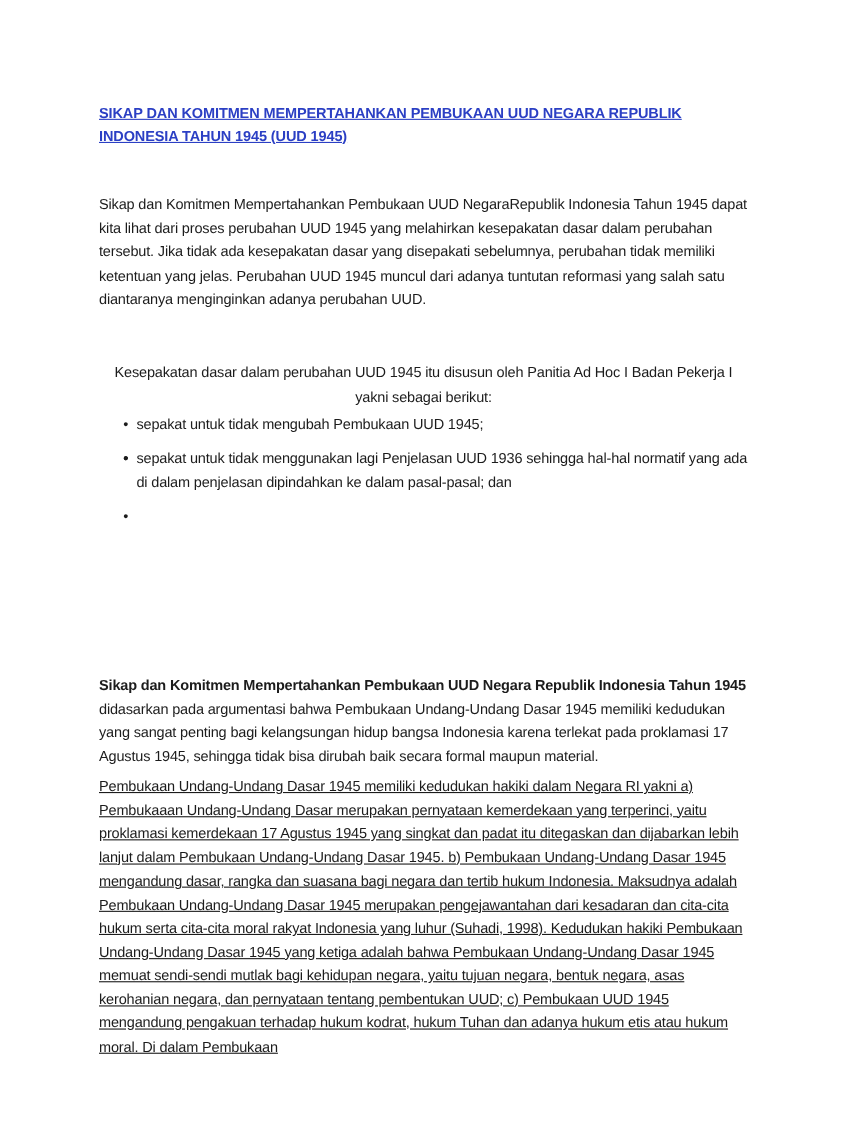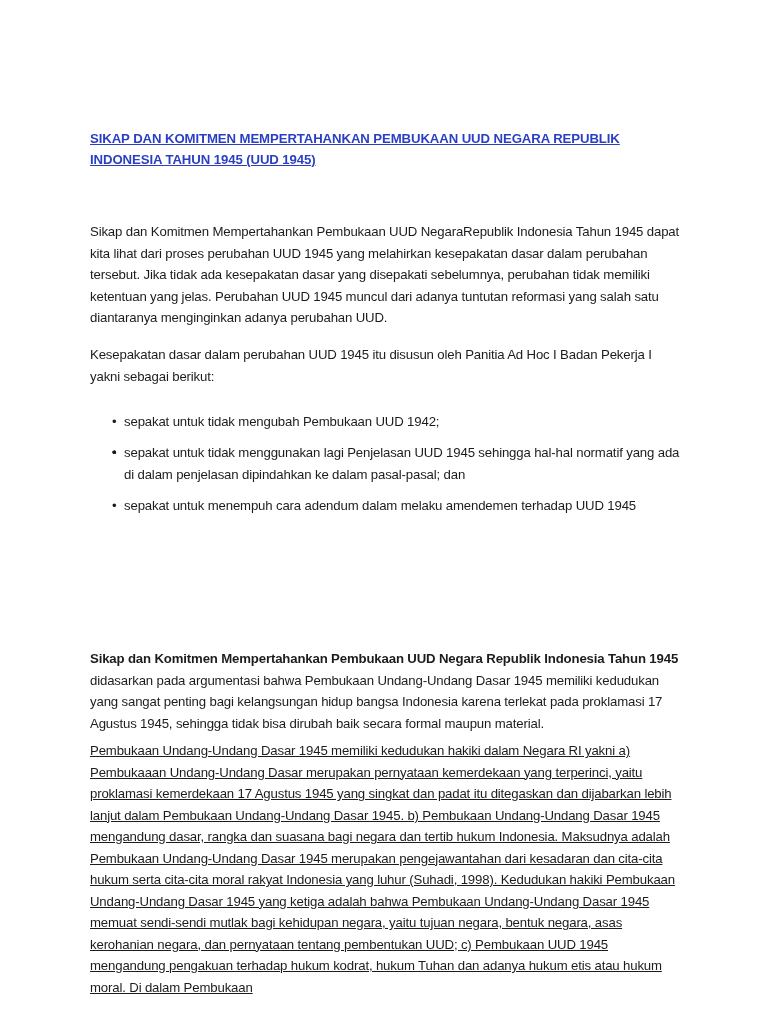--- a/index.html
+++ b/index.html
@@ -1,45 +1,45 @@
 <!DOCTYPE html>
 <html><head>
 <meta charset="utf-8">
 <style>
   html, body { margin:0; padding:0; background:#ffffff; }
   body { width:768px; height:1024px; overflow:hidden; position:relative;
          font-family:"Liberation Sans", sans-serif; color:#1c1c1c; }
-  .page { position:absolute; left:90px; top:92px; width:590px;margin-top:36px; }
+  .page { position:absolute; left:90px; top:92px; width:590px; }
   .title { color:#2b3fc4; font-weight:bold; font-size:13.2px; line-height:21px;
            text-decoration:underline; letter-spacing:-0.1px; margin:0; }
   p { margin:0; font-size:13.2px; line-height:21.5px; letter-spacing:-0.15px; }
-  .p1 { position:absolute; top:93px; }
-  .p2 { position:absolute; top:216px; }
+  .p1 { position:absolute; top:83px; }
+  .p2 { position:absolute; top:236px;text-align:center; }
   ul.bullets { list-style:none; margin:0; padding:0; position:absolute; top:283px; width:590px; }
   ul.bullets li { position:relative; padding-left:34px; font-size:13.2px; line-height:21.5px;
                   letter-spacing:-0.15px; margin-bottom:9.5px; }
   ul.bullets li .dot { position:absolute; left:22px; top:0; }
   .p3 { position:absolute; top:520px; }
   .p3 .lead { font-weight:bold; }
   .p4 { position:absolute; top:612px;text-decoration:underline; }
 </style>
 </head>
 <body>
 
 <div class="page">
   <h1 class="title">SIKAP DAN KOMITMEN MEMPERTAHANKAN PEMBUKAAN UUD NEGARA REPUBLIK INDONESIA TAHUN 1945 (UUD 1945)</h1>
 
   <p class="p1">Sikap dan Komitmen Mempertahankan Pembukaan UUD NegaraRepublik Indonesia Tahun 1945  dapat kita lihat dari proses perubahan UUD 1945 yang melahirkan kesepakatan dasar dalam perubahan tersebut. Jika tidak ada kesepakatan dasar yang disepakati sebelumnya, perubahan tidak memiliki ketentuan yang jelas. Perubahan UUD 1945 muncul dari adanya tuntutan reformasi yang salah satu diantaranya menginginkan adanya perubahan UUD.</p>
 
   <p class="p2">Kesepakatan dasar dalam perubahan UUD 1945 itu disusun oleh Panitia Ad Hoc I Badan Pekerja I yakni sebagai berikut:</p>
 
   <ul class="bullets">
-    <li><span class="dot">•</span><span>sepakat untuk tidak mengubah Pembukaan UUD 1942;</span></li>
+    <li><span class="dot">•</span><span>sepakat untuk tidak mengubah Pembukaan UUD 1945;</span></li>
     <li><span class="dot">•</span></li>
     <li><span class="dot">•</span></li>
-    <li><span class="dot">•</span><span>sepakat untuk tidak menggunakan lagi Penjelasan UUD 1945 sehingga hal-hal normatif yang ada di dalam penjelasan dipindahkan ke dalam pasal-pasal; dan</span></li>
-    <li><span class="dot">•</span><span>sepakat untuk menempuh cara adendum dalam melaku amendemen terhadap UUD 1945</span></li>
+    <li><span class="dot">•</span><span>sepakat untuk tidak menggunakan lagi Penjelasan UUD 1936 sehingga hal-hal normatif yang ada di dalam penjelasan dipindahkan ke dalam pasal-pasal; dan</span></li>
+    <li><span class="dot">•</span></li>
   </ul>
 
   <p class="p3"><span class="lead">Sikap dan Komitmen Mempertahankan Pembukaan UUD Negara Republik Indonesia Tahun 1945</span><span> didasarkan pada argumentasi bahwa Pembukaan Undang-Undang Dasar 1945 memiliki kedudukan yang sangat penting bagi kelangsungan hidup bangsa Indonesia karena terlekat pada proklamasi 17 Agustus 1945, sehingga tidak bisa dirubah baik secara formal maupun material.</span></p>
 
   <p class="p4">Pembukaan Undang-Undang Dasar 1945 memiliki kedudukan hakiki dalam Negara RI yakni a) Pembukaaan Undang-Undang Dasar merupakan pernyataan kemerdekaan yang terperinci, yaitu proklamasi kemerdekaan 17 Agustus 1945 yang singkat dan padat itu ditegaskan dan dijabarkan lebih lanjut dalam Pembukaan Undang-Undang Dasar 1945. b) Pembukaan Undang-Undang Dasar 1945 mengandung dasar, rangka dan suasana bagi negara dan tertib hukum Indonesia. Maksudnya adalah Pembukaan Undang-Undang Dasar 1945 merupakan pengejawantahan dari kesadaran dan cita-cita hukum serta cita-cita moral rakyat Indonesia yang luhur (Suhadi, 1998). Kedudukan hakiki Pembukaan Undang-Undang Dasar 1945 yang ketiga adalah bahwa Pembukaan Undang-Undang Dasar 1945 memuat sendi-sendi mutlak bagi kehidupan negara, yaitu tujuan negara, bentuk negara, asas kerohanian negara, dan pernyataan tentang pembentukan UUD; c) Pembukaan UUD 1945 mengandung pengakuan terhadap hukum kodrat, hukum Tuhan dan adanya hukum etis atau hukum moral. Di dalam Pembukaan</p>
 </div>
 
 </body></html>

